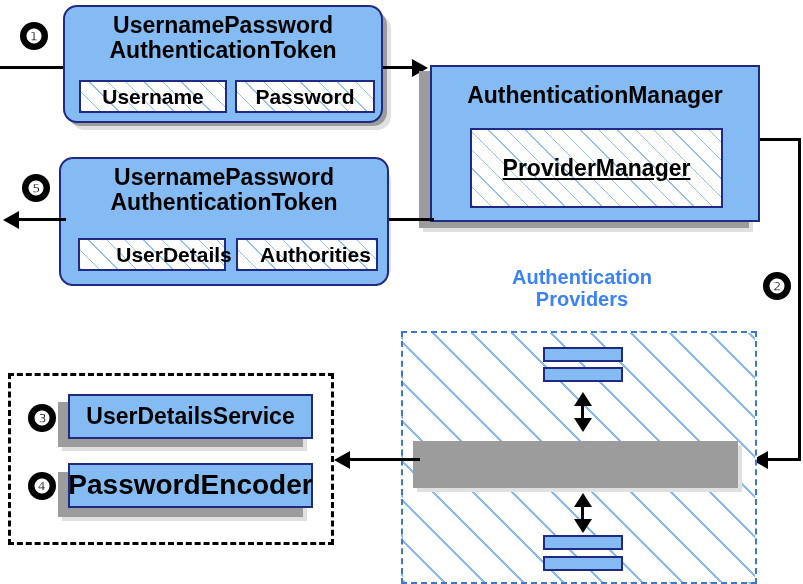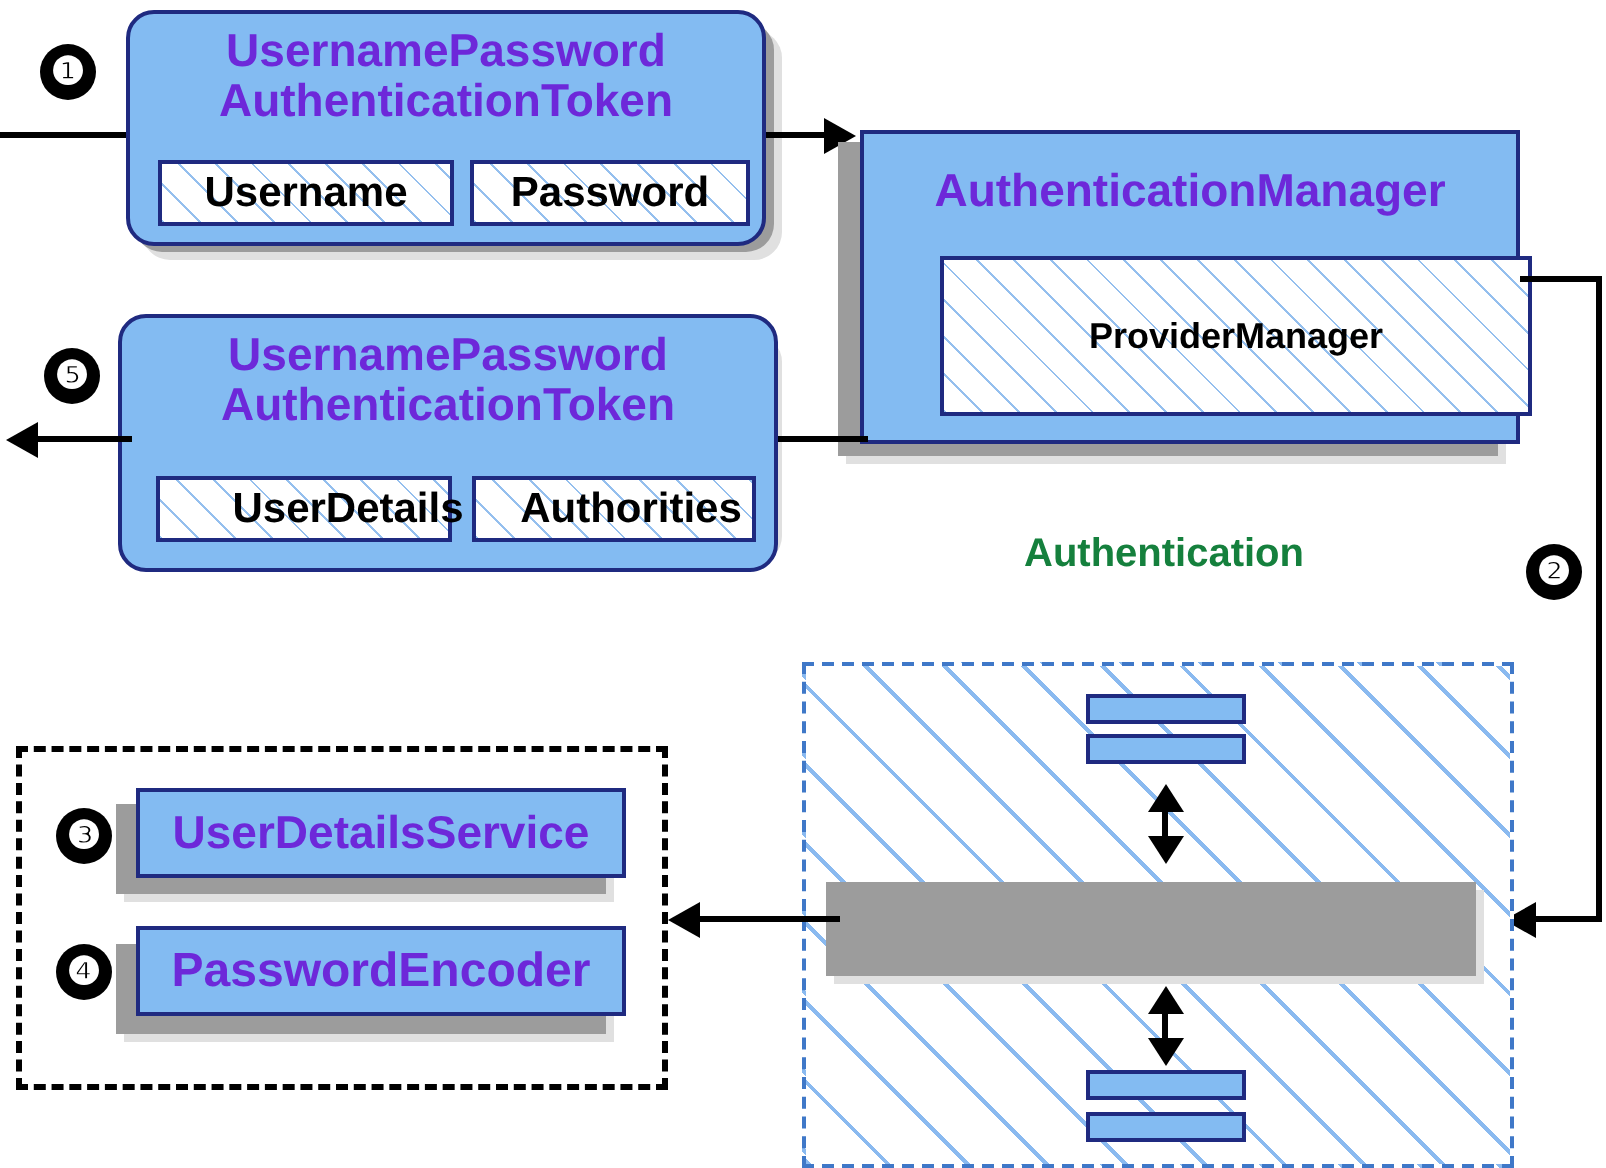--- a/index.html
+++ b/index.html
@@ -9,21 +9,21 @@
 
   .abs{position:absolute;box-sizing:border-box;}
 
   
   .shadow-dk{background:#9c9c9c;}
   .shadow-lt{background:#e0e0e0;}
 
   
   .bluebox{background:#83bbf2;border:2px solid #1f2a80;
            display:flex;align-items:center;justify-content:center;
-           color:#6d28d9;font-weight:bold;text-align:center;line-height:1.08;}
+           color:#000000;font-weight:bold;text-align:center;line-height:1.08;}
   .rounded{border-radius:14px;}
 
   
   .hatchfield{background:#ffffff;border:2px solid #1f2a80;
       display:flex;align-items:center;justify-content:center;
       color:#000;font-weight:bold;
       background-image:repeating-linear-gradient(45deg,
           rgba(130,180,235,.85) 0 1px, rgba(0,0,0,0) 1px 13px);}
 
   
@@ -46,21 +46,21 @@
   
   .arr-r{width:0;height:0;border-top:9px solid transparent;
          border-bottom:9px solid transparent;border-left:16px solid #000;}
   .arr-l{width:0;height:0;border-top:9px solid transparent;
          border-bottom:9px solid transparent;border-right:16px solid #000;}
   .arr-u{width:0;height:0;border-left:9px solid transparent;
          border-right:9px solid transparent;border-bottom:14px solid #000;}
   .arr-d{width:0;height:0;border-left:9px solid transparent;
          border-right:9px solid transparent;border-top:14px solid #000;}
 
-  .caption{font-weight:bold;font-size:20px;color:#15803d;text-align:center;
+  .caption{font-weight:bold;font-size:20px;color:#3b82f6;text-align:center;
            line-height:1.1;}
   .thinbar{background:#83bbf2;border:2px solid #1f2a80;}
 </style>
 </head>
 <body>
 
 <div id="stage">
 
   <div class="abs hline" style="left:0px;top:66px;width:70px;"></div>
   <div class="abs step" style="left:20px;top:22px;">❶</div>
@@ -77,21 +77,21 @@
 
   <div class="abs hline" style="left:383px;top:66px;width:32px;"></div>
   <div class="abs arr-r" style="left:412px;top:59px;"></div>
 
   <div class="abs shadow-lt" style="left:423px;top:75px;width:330px;height:157px;"></div>
   <div class="abs shadow-dk" style="left:419px;top:71px;width:330px;height:157px;"></div>
   <div class="abs bluebox" style="left:430px;top:65px;width:330px;height:157px;flex-direction:column;
               justify-content:flex-start;padding-top:16px;font-size:23px;">
     <div>AuthenticationManager</div>
   </div>
-  <div class="abs hatchfield" style="left:470px;top:128px;width:296px;height:80px;font-size:18px;">ProviderManager</div>
+  <div class="abs hatchfield" style="left:470px;top:128px;width:253px;height:80px;font-size:23px;text-decoration:underline;">ProviderManager</div>
 
   <div class="abs hline" style="left:760px;top:138px;width:41px;"></div>
   <div class="abs vline" style="left:798px;top:138px;height:322px;"></div>
   <div class="abs hline" style="left:765px;top:458px;width:36px;"></div>
   <div class="abs arr-l" style="left:752px;top:451px;"></div>
   <div class="abs step" style="left:763px;top:272px;">❷</div>
 
   <div class="abs shadow-lt rounded" style="left:71px;top:167px;width:320px;height:115px;"></div>
   <div class="abs shadow-dk rounded" style="left:67px;top:163px;width:320px;height:115px;"></div>
   <div class="abs bluebox rounded" style="left:59px;top:157px;width:330px;height:129px;flex-direction:column;
@@ -103,20 +103,21 @@
   <div class="abs hatchfield" style="left:236px;top:238px;width:142px;height:33px;font-size:21px;padding-left:17px;">Authorities</div>
 
   <div class="abs hline" style="left:389px;top:218px;width:45px;"></div>
 
   <div class="abs hline" style="left:16px;top:218px;width:50px;"></div>
   <div class="abs arr-l" style="left:3px;top:211px;"></div>
   <div class="abs step" style="left:22px;top:174px;">❺</div>
 
   <div class="abs caption" style="left:462px;top:266px;width:240px;">
     <div>Authentication</div>
+    <div>Providers</div>
   </div>
 
   <div class="abs provbox" style="left:401px;top:331px;width:356px;height:253px;"></div>
 
   <div class="abs thinbar" style="left:543px;top:347px;width:80px;height:15px;"></div>
   <div class="abs thinbar" style="left:543px;top:367px;width:80px;height:15px;"></div>
 
   <div class="abs arr-u" style="left:574px;top:392px;"></div>
   <div class="abs vline" style="left:581px;top:398px;height:22px;"></div>
   <div class="abs arr-d" style="left:574px;top:418px;"></div>
@@ -137,15 +138,15 @@
   <div class="abs dashbox" style="left:8px;top:373px;width:326px;height:172px;"></div>
 
   <div class="abs step" style="left:28px;top:404px;">❸</div>
   <div class="abs shadow-lt" style="left:62px;top:406px;width:245px;height:45px;"></div>
   <div class="abs shadow-dk" style="left:58px;top:402px;width:245px;height:45px;"></div>
   <div class="abs bluebox" style="left:68px;top:394px;width:245px;height:45px;font-size:23px;text-align:center;">UserDetailsService</div>
 
   <div class="abs step" style="left:28px;top:472px;">❹</div>
   <div class="abs shadow-lt" style="left:62px;top:476px;width:245px;height:45px;"></div>
   <div class="abs shadow-dk" style="left:58px;top:472px;width:245px;height:45px;"></div>
-  <div class="abs bluebox" style="left:68px;top:463px;width:245px;height:45px;font-size:24px;">PasswordEncoder</div>
+  <div class="abs bluebox" style="left:68px;top:463px;width:245px;height:45px;font-size:28px;">PasswordEncoder</div>
 
 </div>
 
 </body></html>

